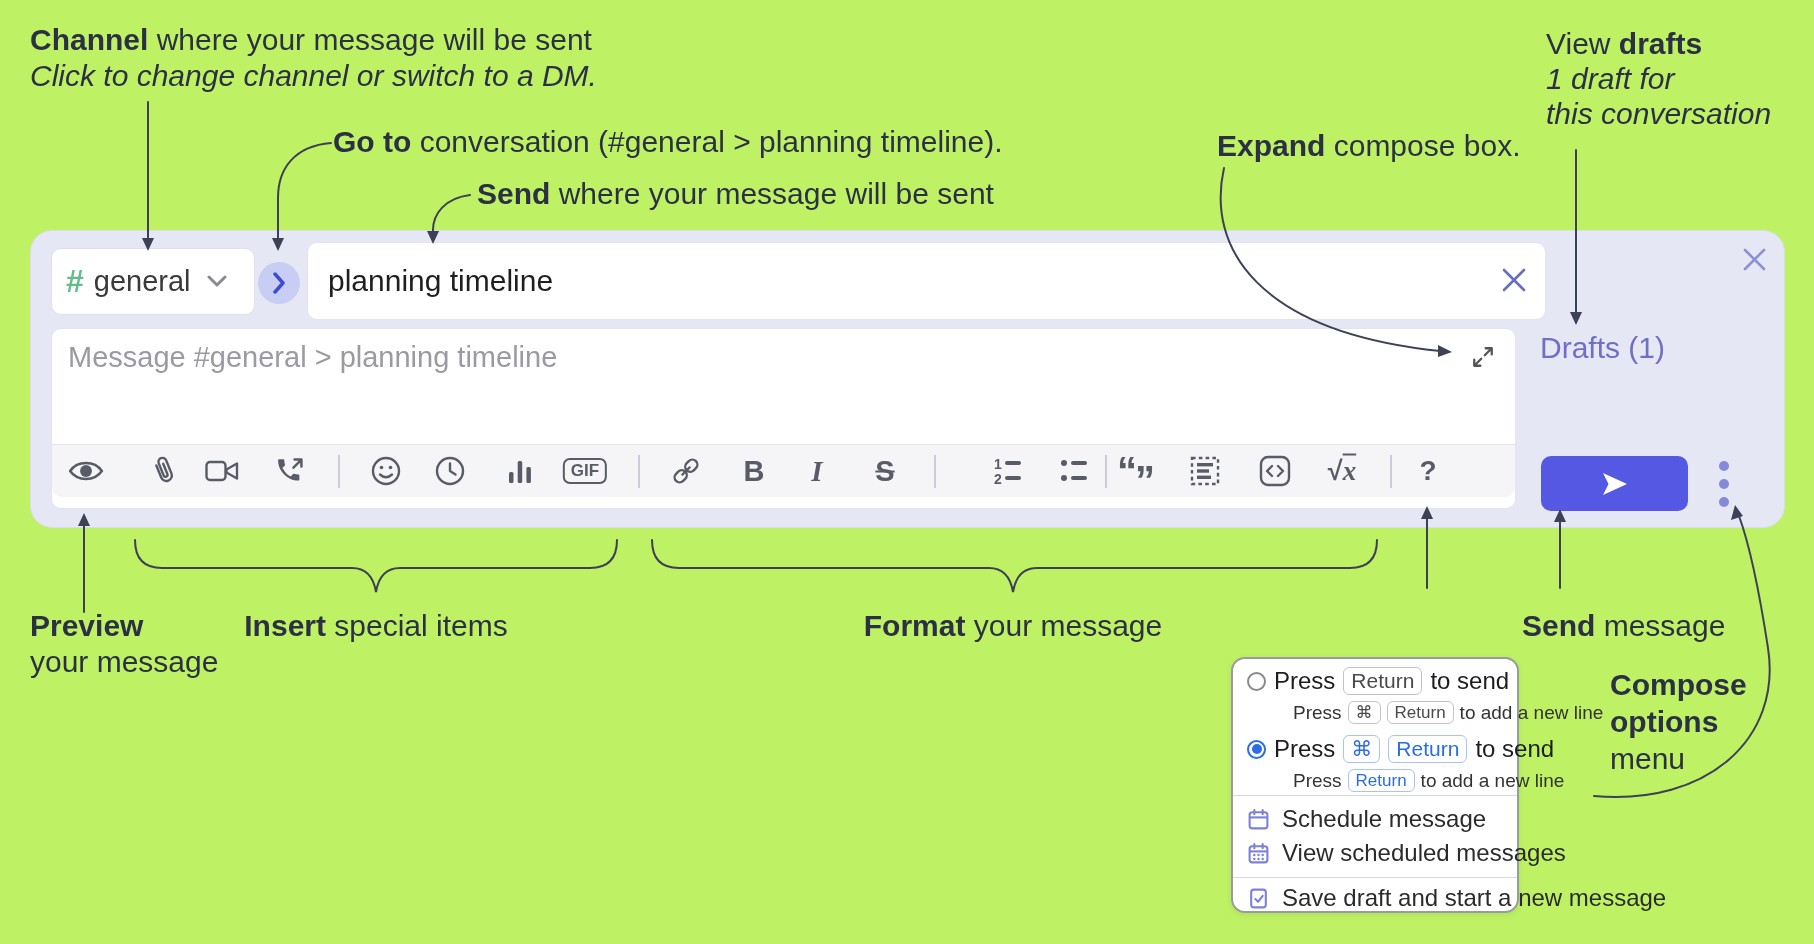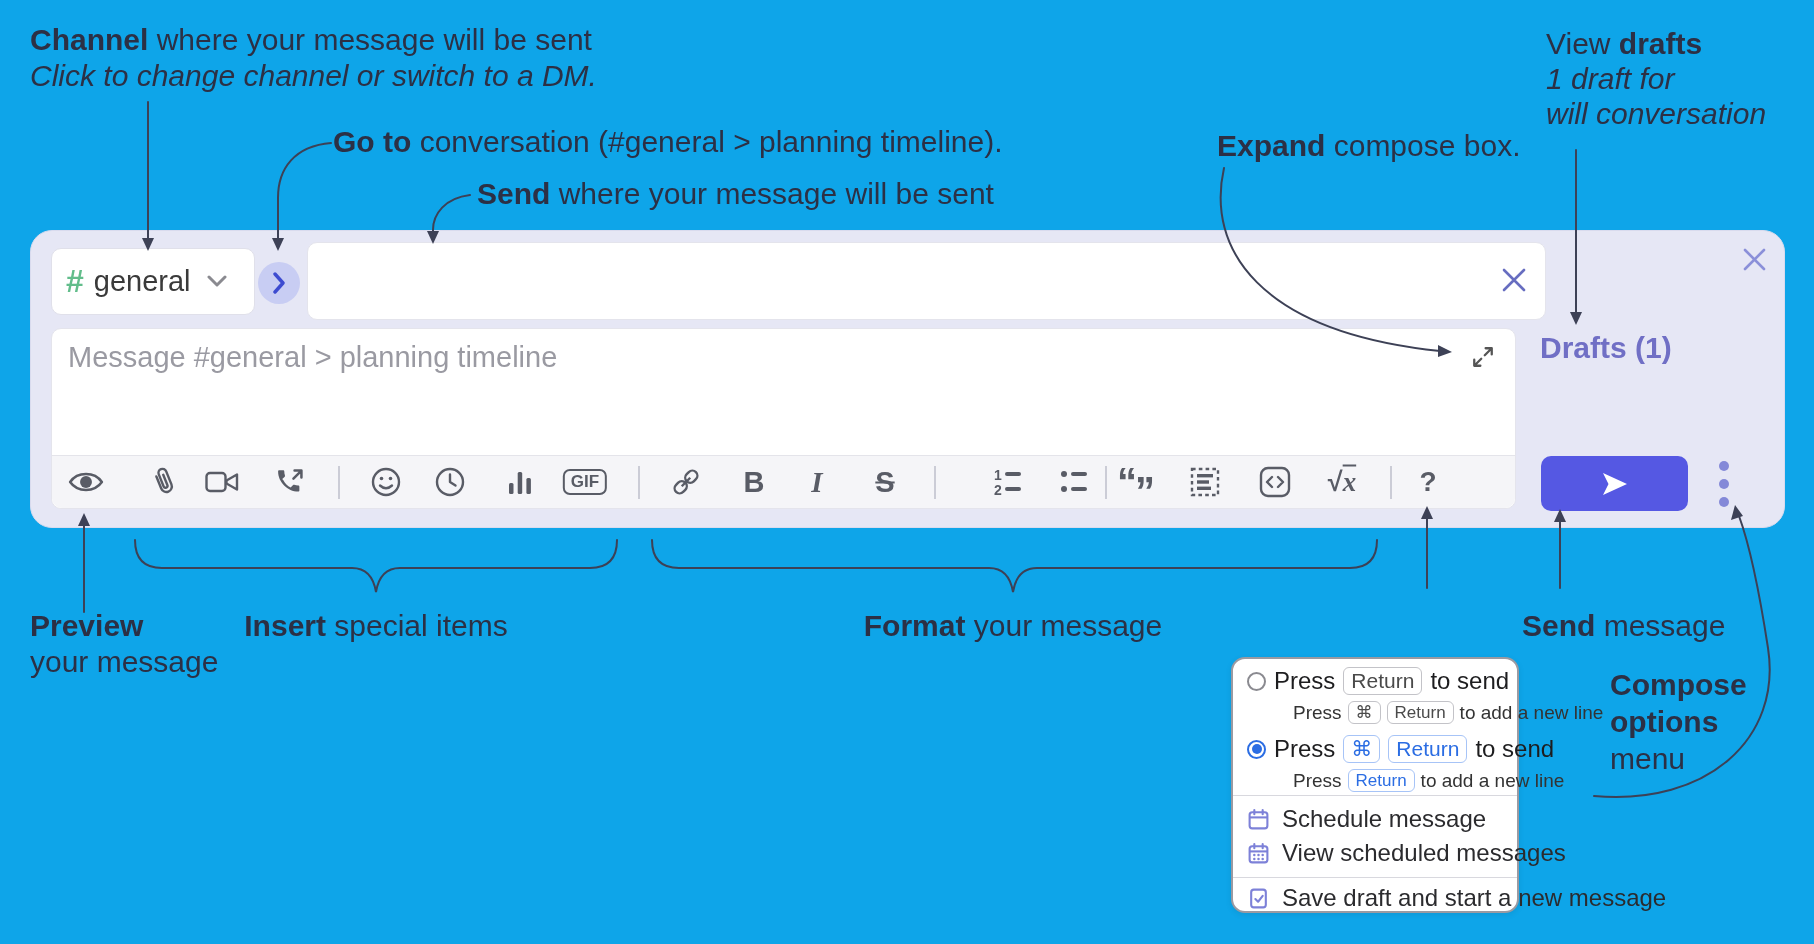--- a/index.html
+++ b/index.html
@@ -1,17 +1,17 @@
 <!DOCTYPE html>
 <html><head>
 <meta charset="utf-8">
 <style>
   html,body{margin:0;padding:0;background:#fff;}
   body{font-family:"Liberation Sans","DejaVu Sans",sans-serif;}
-  .stage{position:relative;width:1814px;height:944px;background:#0ea5e9;overflow:hidden;}
+  .stage{position:relative;width:1814px;height:944px;background:#bef264;overflow:hidden;}
   
   .note{position:absolute;font-size:30px;line-height:36px;color:#2c3045;white-space:nowrap;z-index:6;}
   .note b{font-weight:700;}
   .it{font-style:italic;}
   .ctr{transform:translateX(-50%);text-align:center;}
   
   .overlay{position:absolute;left:0;top:0;z-index:30;pointer-events:none;}
   .ln{stroke:#3d4156;stroke-width:2;fill:none;stroke-linecap:round;}
   .hd{fill:#3d4156;stroke:none;}
   
@@ -19,28 +19,28 @@
   .chsel{position:absolute;left:20px;top:17px;width:204px;height:67px;background:#fff;border:1px solid #e0e0ea;border-radius:10px;display:flex;align-items:center;padding:0 14px;box-sizing:border-box;gap:10px;}
   .hash{color:#62bd8b;font-size:32px;font-weight:700;}
   .chname{color:#3a3a3a;font-size:29px;}
   .gocirc{position:absolute;left:227px;top:31px;width:42px;height:42px;border-radius:50%;background:#c8cdf3;display:flex;align-items:center;justify-content:center;}
   .topic{position:absolute;left:276px;top:11px;width:1239px;height:78px;background:#fff;border:1px solid #e4e4ec;border-radius:10px;box-sizing:border-box;}
   .topic input{position:absolute;left:18px;top:0;width:1140px;height:74px;border:none;outline:none;font-size:30px;color:#1f1f1f;font-family:inherit;background:transparent;}
   .topic .tclear{position:absolute;right:16px;top:22px;cursor:pointer;}
   .msgbox{position:absolute;left:20px;top:97px;width:1465px;height:181px;background:#fff;border:1px solid #e4e4ec;border-radius:10px;box-sizing:border-box;}
   .mph{position:absolute;left:16px;top:12px;font-size:29px;color:#9a9aa2;}
   .expicon{position:absolute;right:18px;top:14px;cursor:pointer;}
-  .tbar{position:absolute;left:0;bottom:0;width:100%;height:53px;background:#f5f5f8;border-top:1px solid #e4e4ea;border-radius:0 0 10px 10px;box-sizing:border-box;}
+  .tbar{position:absolute;left:0;bottom:11px;width:100%;height:53px;background:#f5f5f8;border-top:1px solid #e4e4ea;border-radius:0 0 10px 10px;box-sizing:border-box;}
   .ti{position:absolute;top:50%;transform:translate(-50%,-50%);display:flex;align-items:center;justify-content:center;color:#595c66;cursor:pointer;}
   .tdiv{position:absolute;top:10px;width:2px;height:33px;background:#cbccd6;}
   .tbtxt{font-size:29px;font-weight:700;color:#595c66;}
   .gifbox{border:2.5px solid #595c66;border-radius:7px;padding:1px 6px;font-size:17px;font-weight:700;color:#595c66;}
   .qt{font-size:40px;font-weight:700;line-height:10px;letter-spacing:-2px;}
   .qt .q2{display:inline-block;transform:translateY(9px);}
-  .drafts{position:absolute;left:1509px;top:100px;font-size:30px;color:#706fc5;cursor:pointer;font-weight:bold;}
+  .drafts{position:absolute;left:1509px;top:100px;font-size:30px;color:#706fc5;cursor:pointer;}
   .sendbtn{position:absolute;left:1510px;top:225px;width:147px;height:55px;background:#5558e3;border-radius:10px;display:flex;align-items:center;justify-content:center;cursor:pointer;}
   .dots{position:absolute;left:1686px;top:230px;width:14px;height:46px;display:flex;flex-direction:column;justify-content:space-between;align-items:center;cursor:pointer;}
   .dots i{width:10px;height:10px;border-radius:50%;background:#8489d8;}
   .xclose{position:absolute;left:1710px;top:15px;cursor:pointer;}
   
   .popup{position:absolute;left:1231px;top:657px;width:288px;height:256px;background:#fff;border:2px solid #9a9aa2;border-radius:14px;box-sizing:border-box;z-index:20;box-shadow:0 2px 6px rgba(0,0,0,.08);}
   .prow{position:absolute;display:flex;align-items:center;white-space:nowrap;}
   .pmain{font-size:24px;color:#1d1d1f;gap:8px;}
   .psub{font-size:19px;color:#333;gap:6px;}
   .radio{width:19px;height:19px;border:2px solid #8a8a90;border-radius:50%;box-sizing:border-box;flex:0 0 auto;}
@@ -69,21 +69,21 @@
   </div>
   <div class="note" style="left:477px;top:176px;">
     <b>Send</b><span> where your message will be sent</span>
   </div>
   <div class="note" style="left:1217px;top:128px;">
     <b>Expand</b><span> compose box.</span>
   </div>
   <div class="note" style="left:1546px;top:26px;line-height:35px;">
     <div><span>View </span><b>drafts</b></div>
     <div class="it">1 draft for</div>
-    <div class="it">will conversation</div>
+    <div class="it">this conversation</div>
   </div>
 
   <div class="note" style="left:30px;top:608px;">
     <div><b>Preview</b></div>
     <div>your message</div>
   </div>
   <div class="note ctr" style="left:376px;top:608px;">
     <b>Insert</b><span> special items</span>
   </div>
   <div class="note ctr" style="left:1013px;top:608px;">
@@ -110,20 +110,21 @@
       </span>
     </div>
 
     <div class="gocirc">
       <svg width="14" height="22" viewBox="0 0 14 22">
           <polyline points="3,2 11,11 3,20" stroke="#3d4bd0" stroke-width="3.4" fill="none" stroke-linecap="round" stroke-linejoin="round"></polyline>
         </svg>
     </div>
 
     <div class="topic">
+      <input value="planning timeline" style="">
       <span class="tclear">
         <svg width="30" height="30" viewBox="0 0 30 30">
             <path d="M5 5 L25 25 M25 5 L5 25" stroke="#676dc0" stroke-width="2.6" stroke-linecap="round"></path>
           </svg>
       </span>
     </div>
 
     <div class="msgbox">
       <div class="mph">Message #general &gt; planning timeline</div>
       <span class="expicon">

